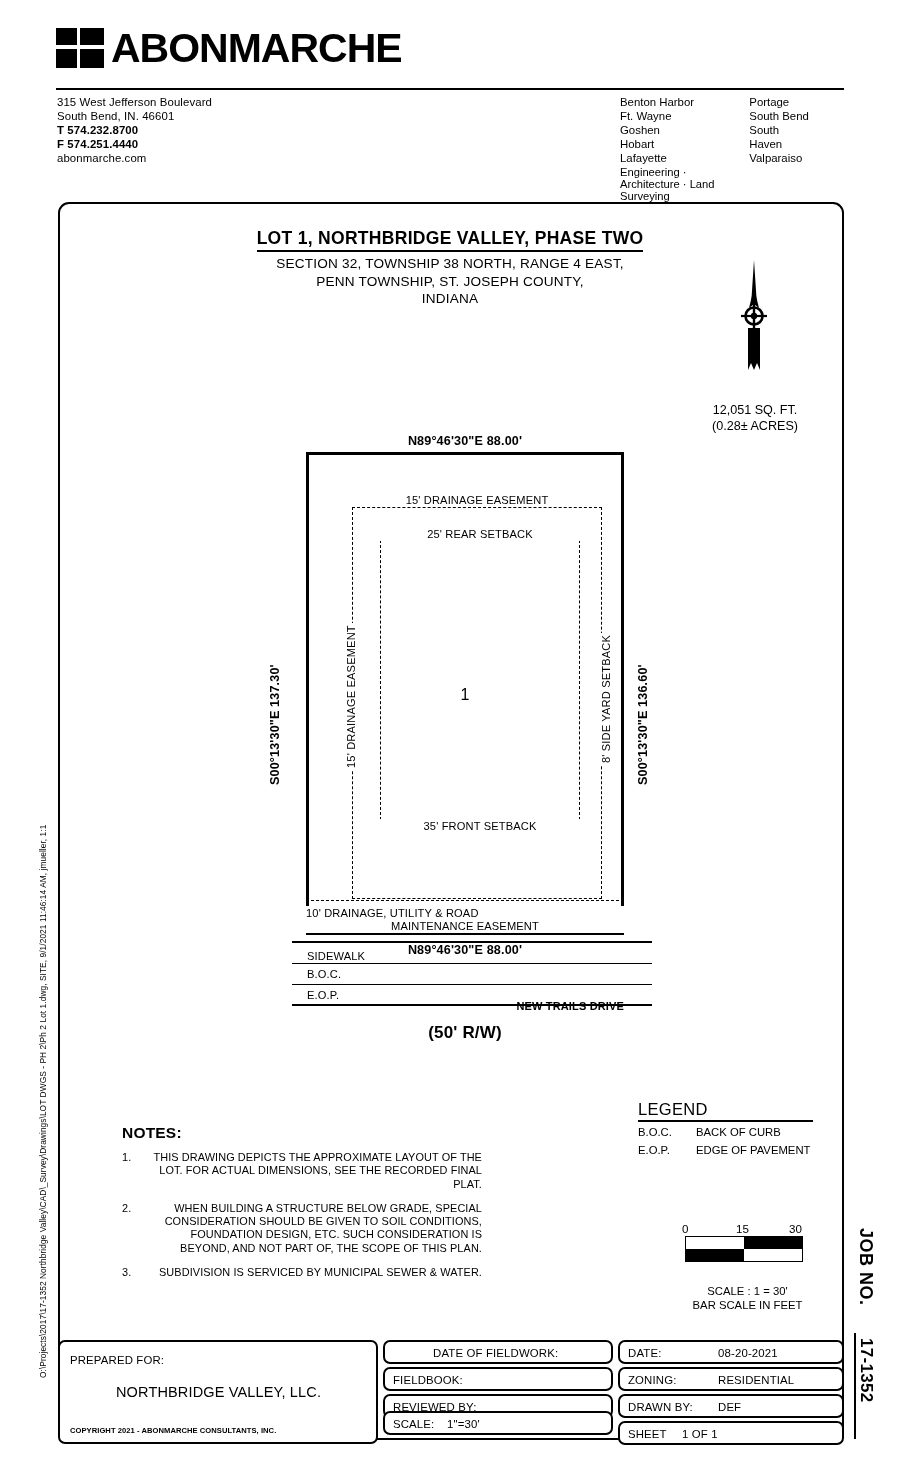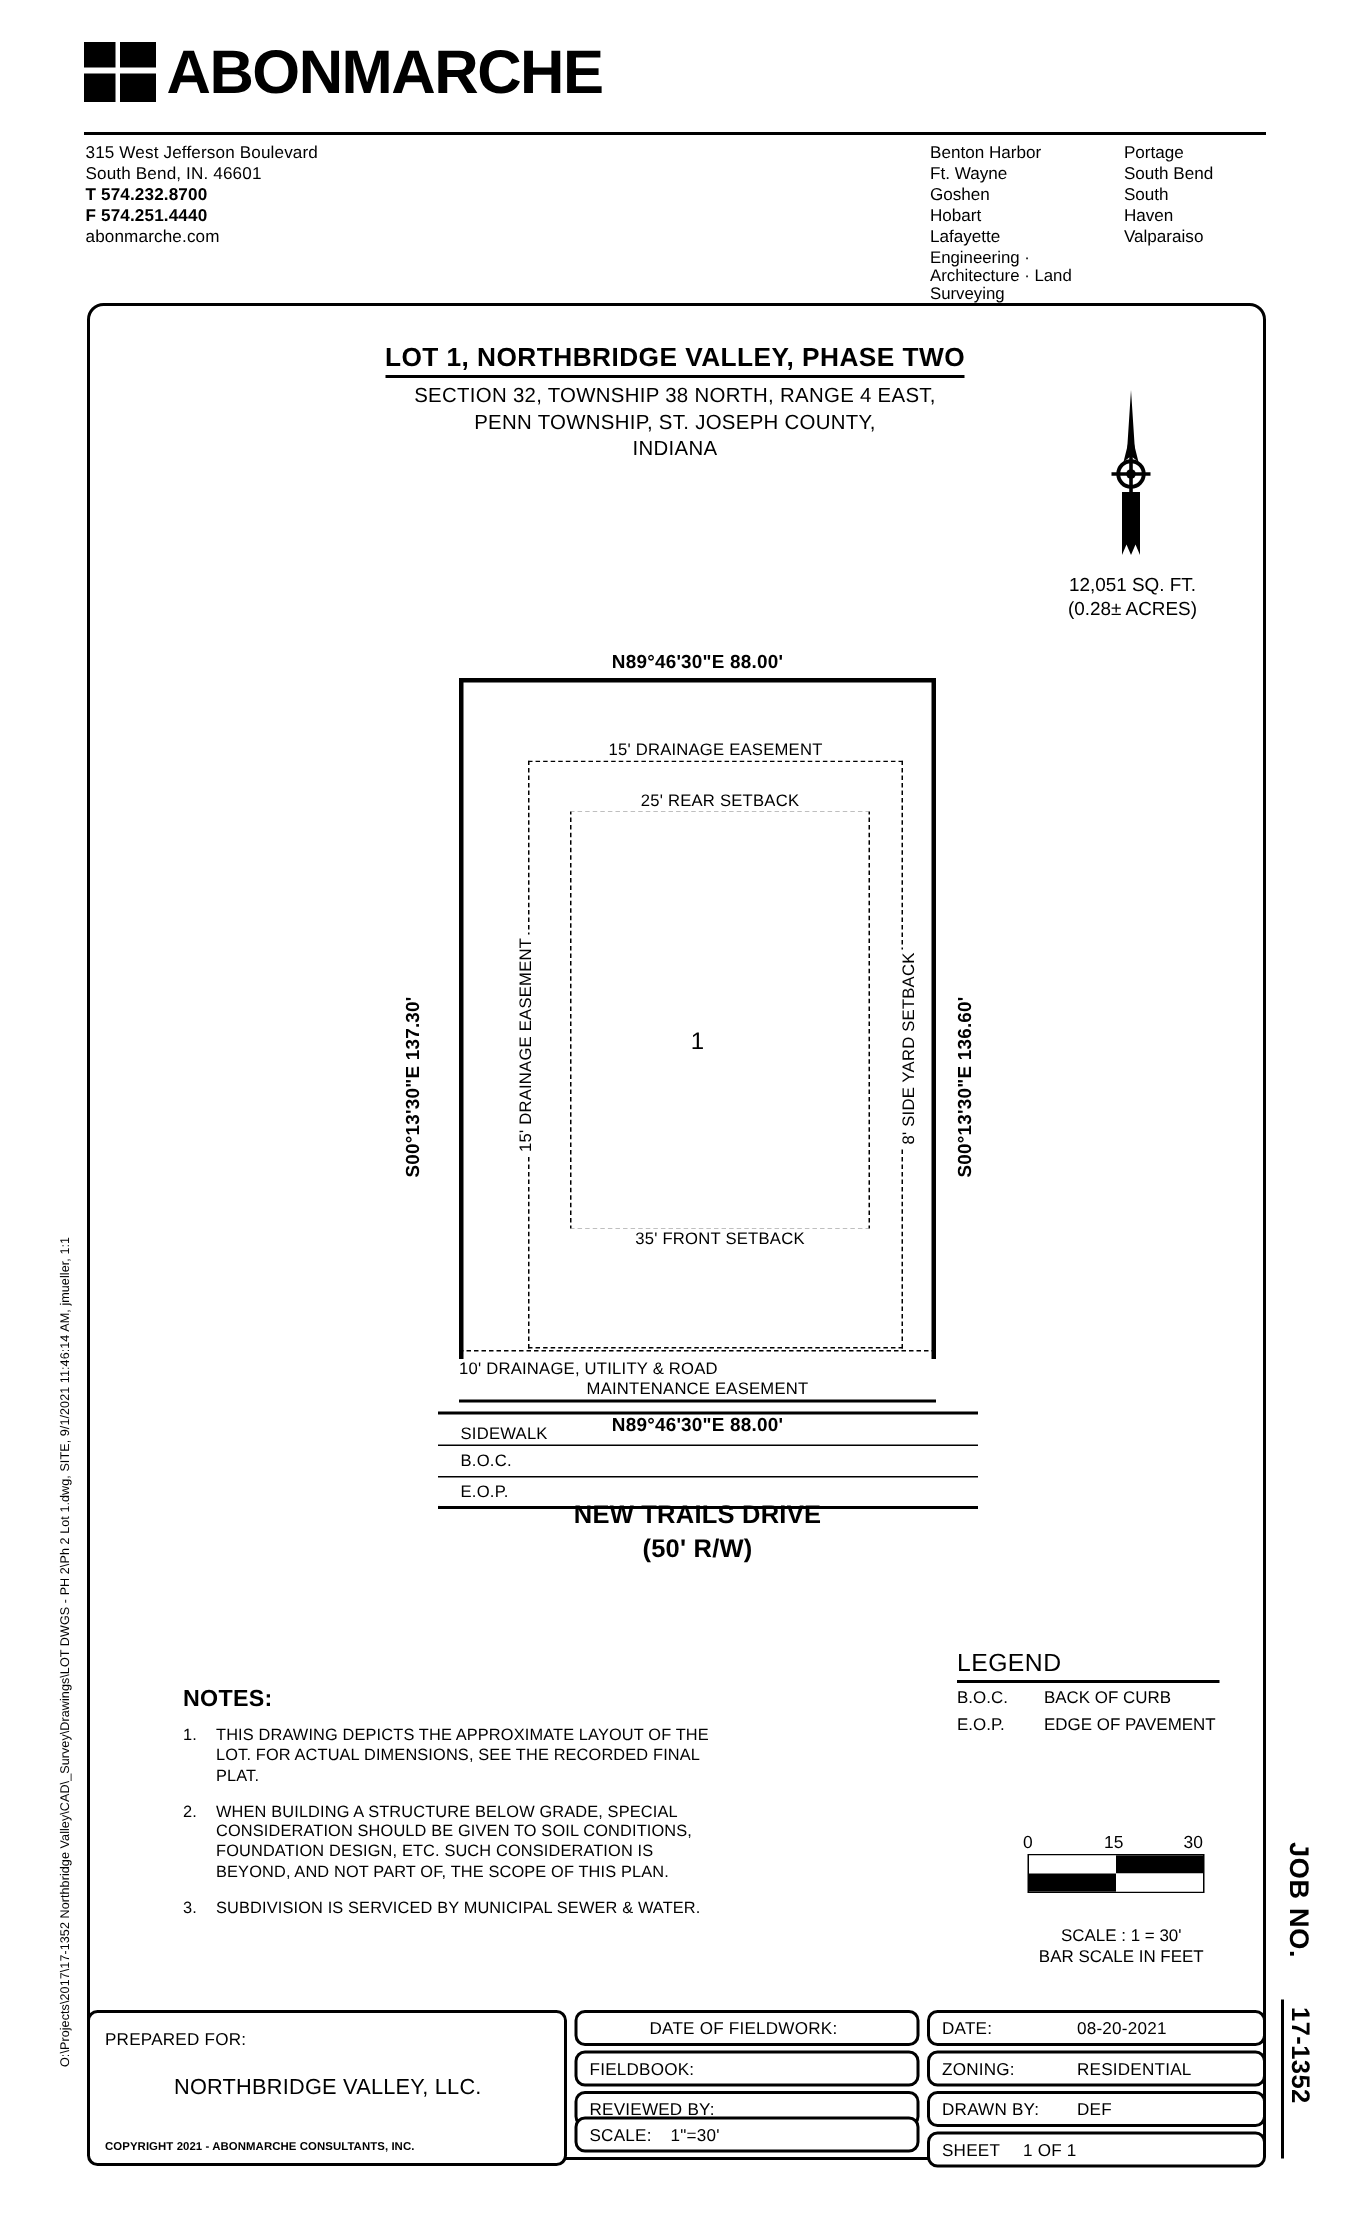--- a/index.html
+++ b/index.html
@@ -30,21 +30,21 @@
          border:2.2px solid #000;border-radius:11px;box-sizing:border-box;}
 
   
   #dwg-title{position:absolute;left:0;top:228px;width:900px;text-align:center;}
   #dwg-title .t1{font-size:17.5px;font-weight:bold;letter-spacing:.3px;
         border-bottom:2px solid #000;display:inline-block;padding-bottom:1px;}
   #dwg-title .t2{font-size:13.6px;line-height:17.5px;margin-top:3px;letter-spacing:.2px;}
 
   
   #north{position:absolute;left:726px;top:258px;width:56px;height:120px;}
-  #area-note{position:absolute;left:660px;top:383px;width:190px;text-align:center;
+  #area-note{position:absolute;left:660px;top:403px;width:190px;text-align:center;
              font-size:12.6px;line-height:15.5px;}
 
   
   #plan{position:absolute;left:0;top:0;width:900px;height:1483px;pointer-events:none;}
 
   .lbl{position:absolute;font-size:11.1px;letter-spacing:.15px;white-space:nowrap;}
   .lbl-b{font-weight:bold;}
 
   
   #lot-box{position:absolute;left:306px;top:452px;width:318px;height:483px;
@@ -59,21 +59,21 @@
   #ease10{left:306px;top:900px;width:318px;height:35px;border-top:1.05px dashed #000;}
 
   
   .hline{position:absolute;background:#000;}
 
   
   #notes{position:absolute;left:122px;top:1124px;width:360px;}
   #notes h3{margin:0 0 9px 0;font-size:15.5px;font-weight:bold;letter-spacing:.2px;}
   .note{display:flex;margin-bottom:11px;font-size:10.9px;line-height:13.3px;letter-spacing:.1px;}
   .note-n{width:22px;flex:0 0 22px;}
-  .note-t{flex:1;}
+  .note-t{flex:1;text-align:right;}
 
   
   #legend{position:absolute;left:638px;top:1100px;width:200px;}
   #legend h3{margin:0;font-size:16.5px;font-weight:normal;letter-spacing:.3px;}
   #legend-rule{width:175px;height:1.8px;background:#000;margin-top:1px;}
   .leg-row{display:flex;font-size:11.3px;line-height:16px;margin-top:2px;}
   .leg-k{width:58px;flex:0 0 58px;}
 
   
   #scalebar{position:absolute;left:685px;top:1222px;width:120px;}
@@ -215,21 +215,21 @@
 
   <div class="hline" style="left:292px;top:941px;width:360px;height:1.5px;"></div>
   <div class="hline" style="left:292px;top:963px;width:360px;height:1.3px;"></div>
   <div class="hline" style="left:292px;top:984px;width:360px;height:1.3px;"></div>
   <div class="hline" style="left:292px;top:1004px;width:360px;height:2.2px;"></div>
 
   <div class="lbl" style="left:307px;top:950px;">SIDEWALK</div>
   <div class="lbl" style="left:307px;top:968px;">B.O.C.</div>
   <div class="lbl" style="left:307px;top:989px;">E.O.P.</div>
 
-  <div class="lbl lbl-b" style="left:306px;top:1000px;width:318px;text-align:center;font-size:17px;">NEW TRAILS DRIVE</div>
+  <div class="lbl lbl-b" style="left:306px;top:1000px;width:318px;text-align:right;font-size:11px;">NEW TRAILS DRIVE</div>
   <div class="lbl lbl-b" style="left:306px;top:1023px;width:318px;text-align:center;font-size:17px;">(50' R/W)</div>
 </div>
 
 <div id="notes">
   <h3>NOTES:</h3>
   <div class="note">
     <div class="note-n">1.</div>
     <div class="note-t">THIS DRAWING DEPICTS THE APPROXIMATE LAYOUT OF THE LOT.  FOR ACTUAL DIMENSIONS, SEE THE RECORDED FINAL PLAT.</div>
   </div>
   <div class="note">

